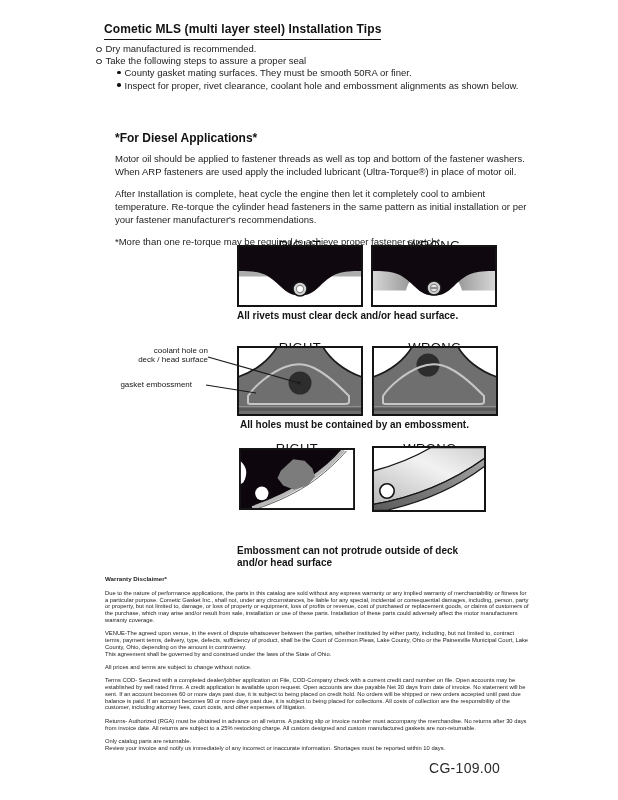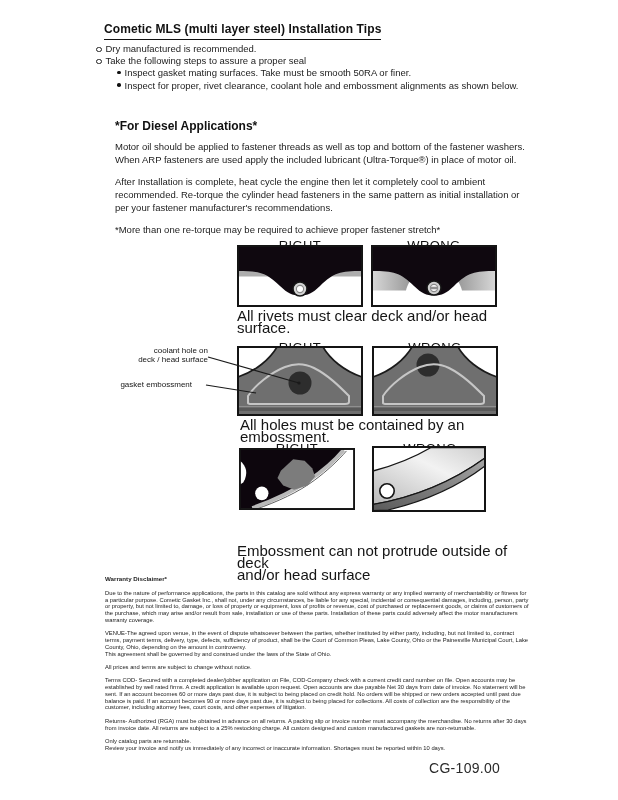--- a/index.html
+++ b/index.html
@@ -18,26 +18,26 @@
 
   
   #bullets { left:96px; top:43px; width:445px; font-size:9.5px; line-height:12.2px; }
   .b-item { display:flex; align-items:flex-start; }
   .o-dot { width:3.5px; height:3.5px; border:1px solid #222; border-radius:50%; margin:3.5px 4px 0 0; flex:none; }
   .f-dot { width:3.5px; height:3.5px; background:#111; border-radius:50%; margin:3.5px 4px 0 0; flex:none; }
   .sub { padding-left:21px; }
 
   
   #diesel { left:115px; top:116px; width:414px; font-size:9.5px; line-height:13px; }
-  #diesel h2 { font-size:12px; margin:4px 0 7px 0; color:#111; }
+  #diesel h2 { font-size:12px; margin:16px 0 7px 0; color:#111; }
   #diesel p { margin:0 0 9px 0; }
 
   
   .rw-label { position:absolute; font-size:13px; color:#101010; text-align:center; letter-spacing:0.4px;margin-top:9px; }
-  .caption  { position:absolute; font-size:15px; line-height:12px; color:#151515; white-space:pre-line; }
+  .caption  { position:absolute; font-size:10px; line-height:12px; color:#151515; white-space:pre-line;font-weight:bold; }
   .callout  { position:absolute; font-size:8px; line-height:9px; color:#151515; text-align:right; }
   .diagram-box { position:absolute; }
   .diagram-box svg { display:block; }
 
   
   #legal { left:105px; top:576px; width:424px; font-size:5.8px; line-height:6.8px; color:#222; }
   #legal .lh { font-weight:bold; font-size:6.2px; margin:0 0 7px 0; }
   #legal p { margin:0 0 6.5px 0; white-space:pre-line; }
 
   #docnum { left:385px; top:760px; font-size:14px; color:#2a2a2a; letter-spacing:0.3px;margin-left:44px; }
@@ -53,32 +53,32 @@
     <div class="b-item">
       <span class="o-dot"></span>
       <span>Dry manufactured is recommended.</span>
     </div>
     <div class="b-item">
       <span class="o-dot"></span>
       <span>Take the following steps to assure a proper seal</span>
     </div>
     <div class="b-item sub">
       <span class="f-dot"></span>
-      <span>Inspect gasket mating surfaces.  Take must be smooth 50RA or finer.</span>
+      <span>County gasket mating surfaces.  They must be smooth 50RA or finer.</span>
     </div>
     <div class="b-item sub">
       <span class="f-dot"></span>
       <span>Inspect for proper, rivet clearance, coolant hole and embossment alignments as shown below.</span>
     </div>
   </div>
 
   <div id="diesel" class="abs">
     <h2>*For Diesel Applications*</h2>
     <p>Motor oil should be applied to fastener threads as well as top and bottom of the fastener washers. When ARP fasteners are used apply the included lubricant (Ultra-Torque®) in place of motor oil.</p>
-    <p>After Installation is complete, heat cycle the engine then let it completely cool to ambient recommended. Re-torque the cylinder head fasteners in the same pattern as initial installation or per your fastener manufacturer's recommendations.</p>
+    <p>After Installation is complete, heat cycle the engine then let it completely cool to ambient temperature. Re-torque the cylinder head fasteners in the same pattern as initial installation or per your fastener manufacturer's recommendations.</p>
     <p>*More than one re-torque may be required to achieve proper fastener stretch*</p>
   </div>
 
   <div class="rw-label" style="left:237px; top:229px; width:126px;">RIGHT</div>
   <div class="rw-label" style="left:371px; top:229px; width:126px;">WRONG</div>
 
   <div class="diagram-box" style="left:237px; top:245px;">
     <svg width="126" height="62" viewBox="0 0 126 62">
       <rect x="1" y="1" width="124" height="60" fill="#ffffff"></rect>
       <rect x="1" y="26" width="124" height="5.5" fill="#adadad"></rect>

